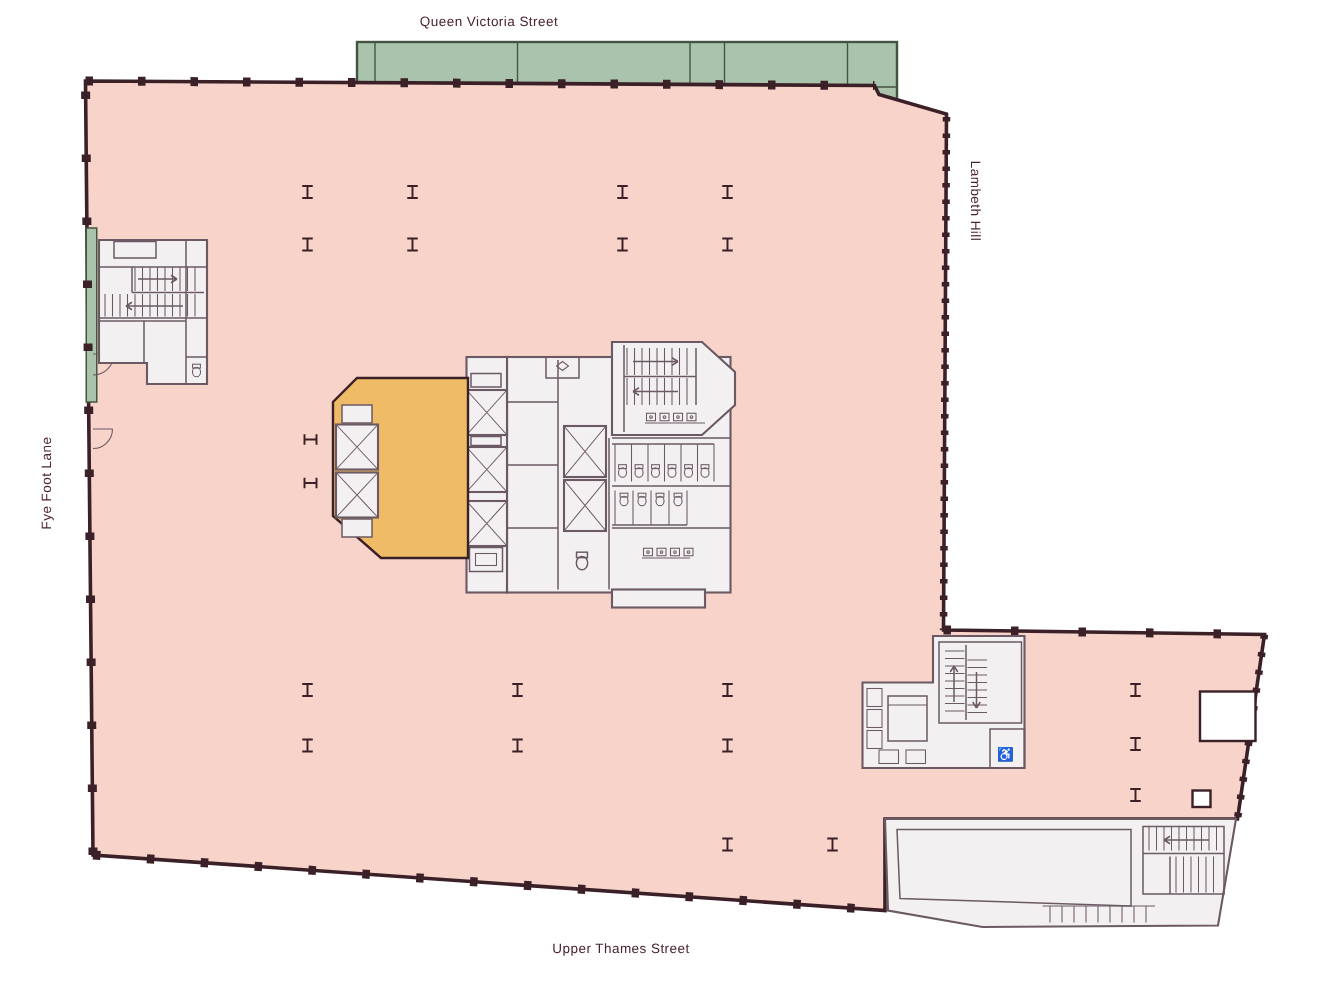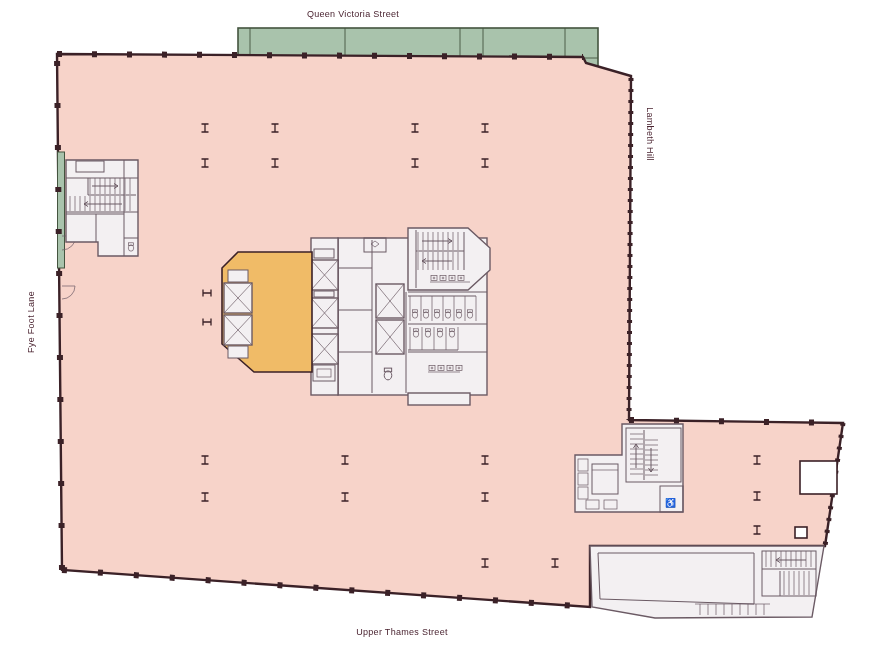--- a/index.html
+++ b/index.html
@@ -234,17 +234,17 @@
       <rect x="762" y="551" width="54" height="45" class="coreline"></rect>
       <path class="corefine" d="M766,551 V567 M771,551 V567 M776,551 V567 M781,551 V567 M786,551 V567 M791,551 V567 M796,551 V567 M801,551 V567 M806,551 V567 M811,551 V567"></path>
       <path class="coreline" d="M762,569 H816 M780,571 V596"></path>
       <path class="corefine" d="M784,571 V595 M789,571 V595 M794,571 V595 M799,571 V595 M804,571 V595 M809,571 V595"></path>
       <path class="coreline" d="M806,560 H776 M776,560 l4,-2.5 M776,560 l4,2.5"></path>
     </g>
     <path class="corefine" d="M695,604 H770 M700,604 V615 M708,604 V615 M716,604 V615 M724,604 V615 M732,604 V615 M740,604 V615 M748,604 V615 M756,604 V615 M764,604 V615"></path>
   </g>
 </svg>
 
-<div class="street" style="left:353px;top:14px;">Queen Victoria Street</div>
-<div class="street" style="left:402px;top:632px;">Upper Thames Street</div>
+<div class="street" style="left:326px;top:14px;">Queen Victoria Street</div>
+<div class="street" style="left:414px;top:632px;">Upper Thames Street</div>
 <div class="street vl" style="left:31px;top:322px;">Fye Foot Lane</div>
 <div class="street vr" style="left:650px;top:134px;">Lambeth Hill</div>
 </div>
 
 </body></html>

